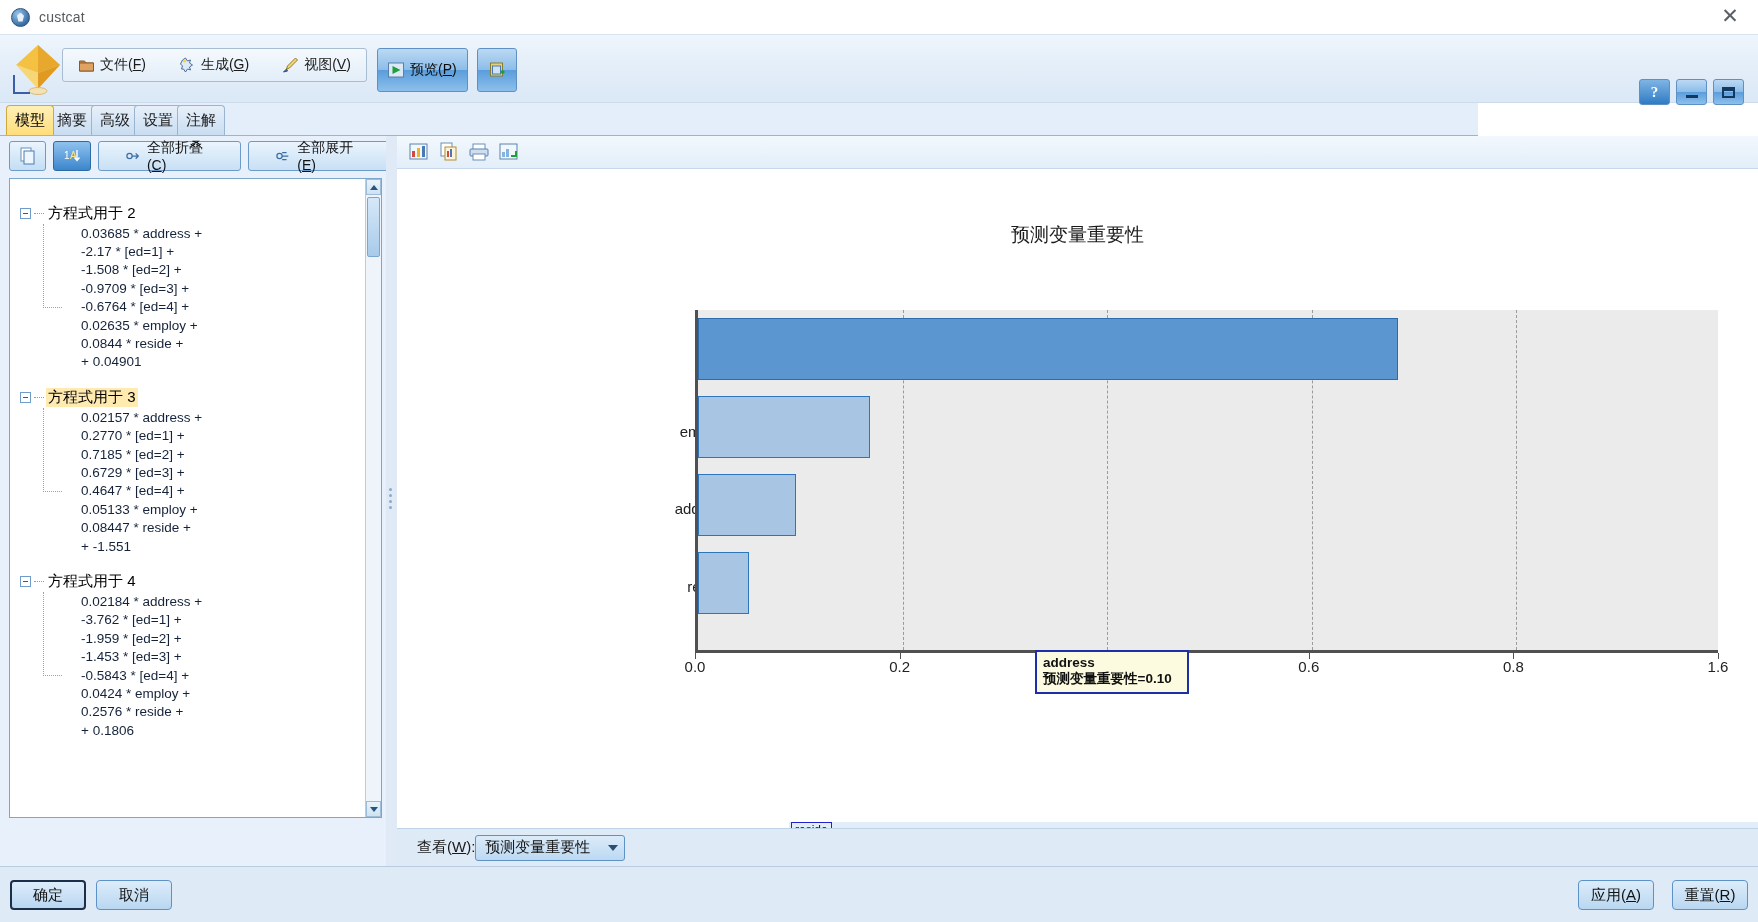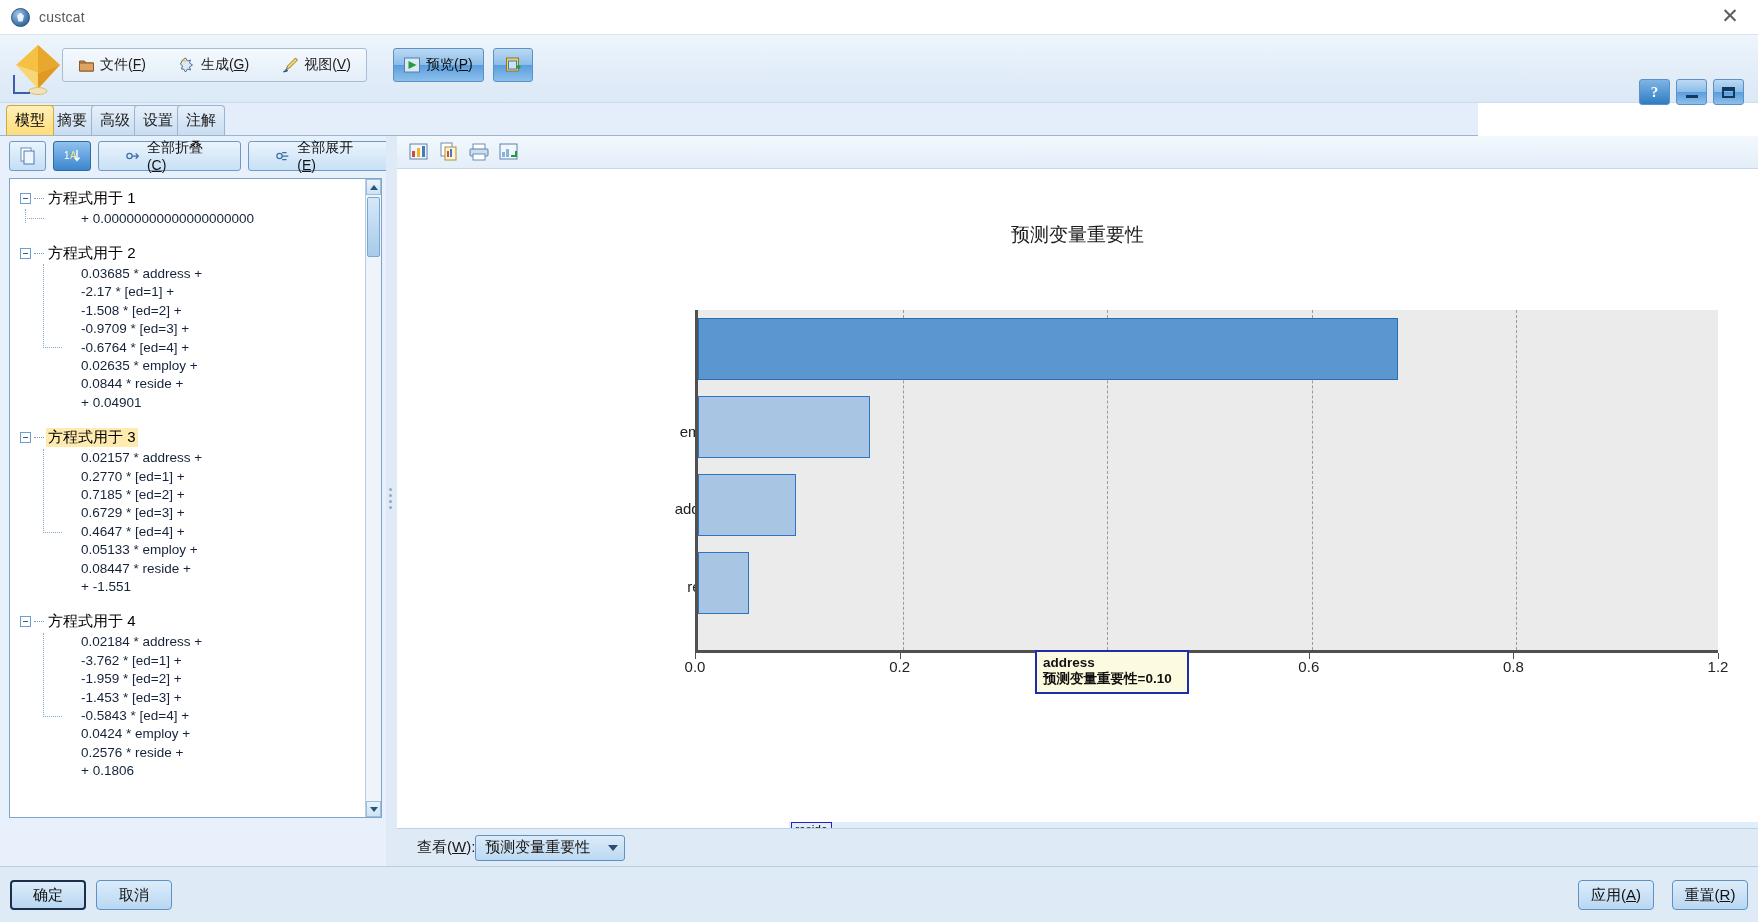--- a/index.html
+++ b/index.html
@@ -59,26 +59,26 @@
   }
   .menu-item {
     display: flex; align-items: center; gap: 5px;
     padding: 0 11px; font-size: 14px; color: #1b1b1b; cursor: pointer;
     white-space: nowrap;
   }
   .menu-item u { text-decoration: underline; }
   .mi-ico { width: 17px; height: 16px; flex: none; display:block; }
 
   .tbtn {
-    position: absolute; top: 13px; height: 34px;
+    position: absolute; top: 13px; height: 44px;
     display: flex; align-items: center; gap: 5px;
     padding: 0 10px; cursor: pointer;
     border: 1px solid #5e90c4; border-radius: 3px;
     background: linear-gradient(180deg,#bcd9f3 0%, #8bbde9 50%, #5b9ddc 51%, #8cc0ec 100%);
-    font-size: 14px; color: #0c0c0c; margin-left: 16px;
+    font-size: 14px; color: #0c0c0c;
   }
   #btn-preview { left: 377px; }
   #btn-gen { left: 477px; width: 40px; justify-content: center; padding: 0; }
 
   .winbtn {
     position: absolute; top: 44px; width: 31px; height: 26px;
     border: 1px solid #5e90c4; border-radius: 3px;
     background: linear-gradient(180deg,#bcd9f3 0%, #8bbde9 50%, #5b9ddc 51%, #8cc0ec 100%);
     cursor: pointer; display: flex; align-items: center; justify-content: center;
   }
@@ -425,32 +425,20 @@
         <circle cx="4" cy="7" r="3" fill="none" stroke="#3b6ea5" stroke-width="1.4"></circle>
         <path d="M7 7 h7 M7 3 h5 M7 11 h5" stroke="#3b6ea5" stroke-width="1.4" fill="none"></path>
       </svg>
       <span><span>全部展开</span>(<u>E</u>)</span>
     </div>
   </div>
 
   <div class="treebox">
     <div class="treecontent">
 
-      <div style="position:relative;">
-        <div class="tnode">
-          <span class="tnode-toggle"></span>
-          <span class="tnode-dots"></span>
-          <span class="tnode-label">方程式用于 1</span>
-        </div>
-        <div class="vline" style="left:5px; top:22px; height:14px;"></div>
-        <div class="elbow" style="left:5px; top:31px;"></div>
-        <div class="tleaf">
-          <span class="tleaf-text">+ 0.00000000000000000000</span>
-        </div>
-      </div>
 
       <div class="gap"></div>
 
       <div style="position:relative;">
         <div class="tnode">
           <span class="tnode-toggle"></span>
           <span class="tnode-dots"></span>
           <span class="tnode-label">方程式用于 2</span>
         </div>
         <div class="vline" style="left:23px; top:22px; height:84px;"></div>
@@ -638,21 +626,21 @@
     <div class="xtickmark" style="left:707.2px;"></div>
     <div class="xtickmark" style="left:911.8px;"></div>
     <div class="xtickmark" style="left:1116.4px;"></div>
     <div class="xtickmark" style="left:1321px;"></div>
 
     <div class="xtick" style="left:298px;">0.0</div>
     <div class="xtick" style="left:502.6px;">0.2</div>
     <div class="xtick" style="left:707.2px;">0.4</div>
     <div class="xtick" style="left:911.8px;">0.6</div>
     <div class="xtick" style="left:1116.4px;">0.8</div>
-    <div class="xtick" style="left:1321px;">1.2</div>
+    <div class="xtick" style="left:1321px;">1.6</div>
 
     <div class="tooltip">
       <div class="tooltip-title">address</div>
       <div class="tooltip-val">预测变量重要性=0.10</div>
     </div>
 
     <div class="impband">
       <div class="impline"></div>
 
       <div class="imp-handle" style="left:4px;">

